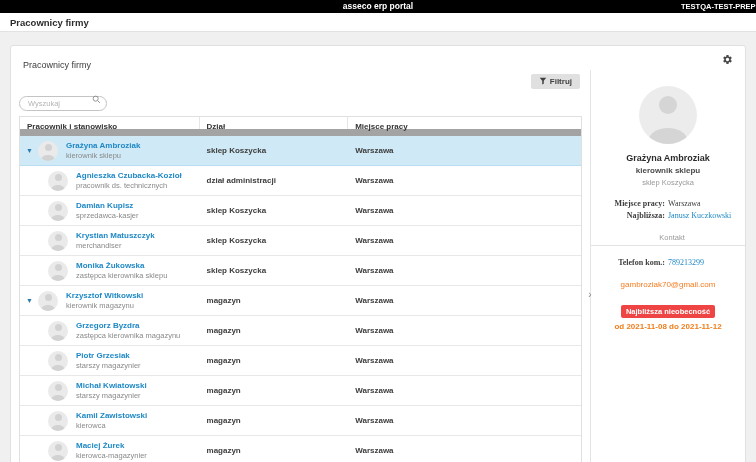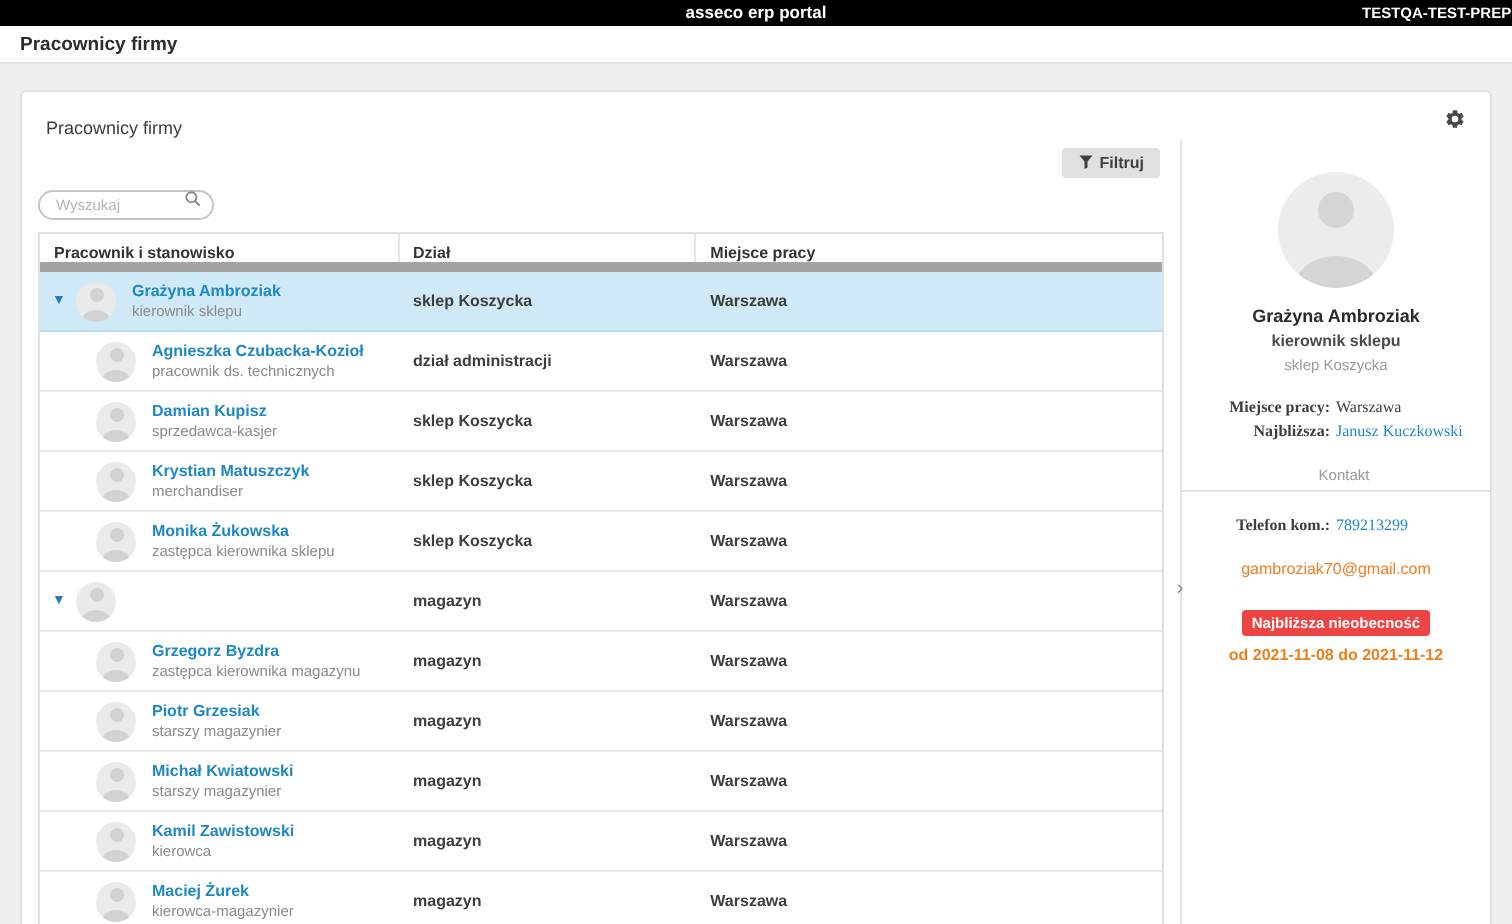--- a/index.html
+++ b/index.html
@@ -36,21 +36,21 @@
     color:#3f3f3f; cursor:pointer; font-family:inherit; }
   .search-row { height:20px; display:flex; align-items:flex-start; }
   .search-pill { position:relative; width:88px; height:15px; }
   .search-pill input { width:100%; height:15px; border:1px solid #c4c4c4; border-radius:8px;
     font-size:7.5px; padding:0 18px 0 8px; color:#555; outline:none; font-family:inherit; }
   .search-pill input::placeholder { color:#b5b5b5; }
   .search-icon { position:absolute; right:6px; top:3px; width:9px; height:9px; }
 
   
   .emp-table { margin-top:4px; border:1px solid #e0e0e0; border-bottom:none; }
-  .t-head { display:flex; height:19px; border-bottom:5px solid #a3a3a3; }
+  .t-head { display:flex; height:19px; border-bottom:7px solid #a3a3a3; }
   .t-head .hc { font-size:8px; font-weight:bold; color:#333; padding:5px 0 0 7px;
     border-right:1px solid #e6e6e6; }
   .t-head .hc:last-child { border-right:none; }
   .c1 { width:32%; } .c2 { width:26.5%; } .c3 { width:27%; } .c4 { width:14.5%; }
   .t-row { display:flex; height:30px; border-bottom:1px solid #e8e8e8; cursor:pointer; }
   .t-row.selected { background:#cfe9f6; border-bottom:1px solid #b9ddf0; }
   .cell { font-size:8px; color:#3d3d3d; font-weight:600; display:flex; align-items:center; padding-left:7px; }
   .cell1 { display:flex; align-items:center; padding-left:6px; }
   .cell1.child { padding-left:28px; }
   .chev { width:12px; font-size:7px; color:#2c7cb0; flex:0 0 12px; }
@@ -196,20 +196,24 @@
                 </div>
               </div>
               <div class="cell c2">sklep Koszycka</div>
               <div class="cell c3">Warszawa</div>
               <div class="cell c4"></div>
             </div>
             <div class="t-row">
               <div class="c1 cell1">
                 <span class="chev">▼</span>
                 <div class="avatar"></div>
+                <div class="stack">
+                  <span class="emp-name">Krzysztof Witkowski</span>
+                  <span class="emp-pos">kierownik magazynu</span>
+                </div>
               </div>
               <div class="cell c2">magazyn</div>
               <div class="cell c3">Warszawa</div>
               <div class="cell c4"></div>
             </div>
             <div class="t-row">
               <div class="c1 cell1 child">
                 <div class="avatar"></div>
                 <div class="stack">
                   <span class="emp-name">Grzegorz Byzdra</span>

